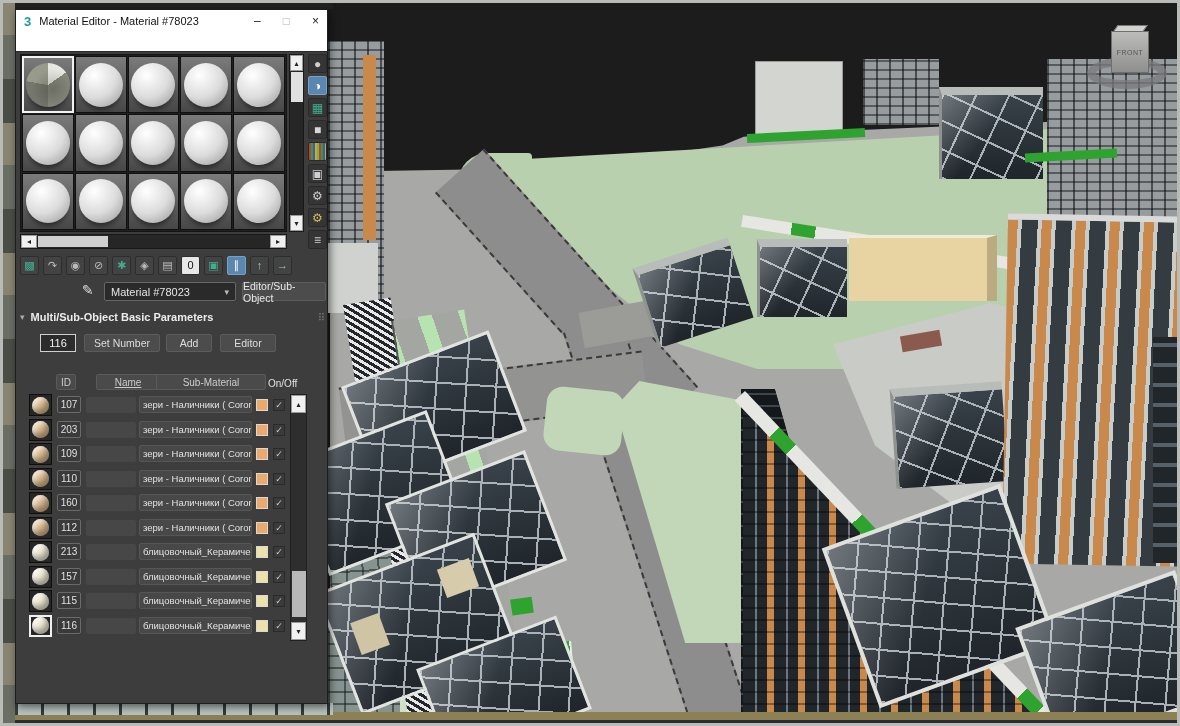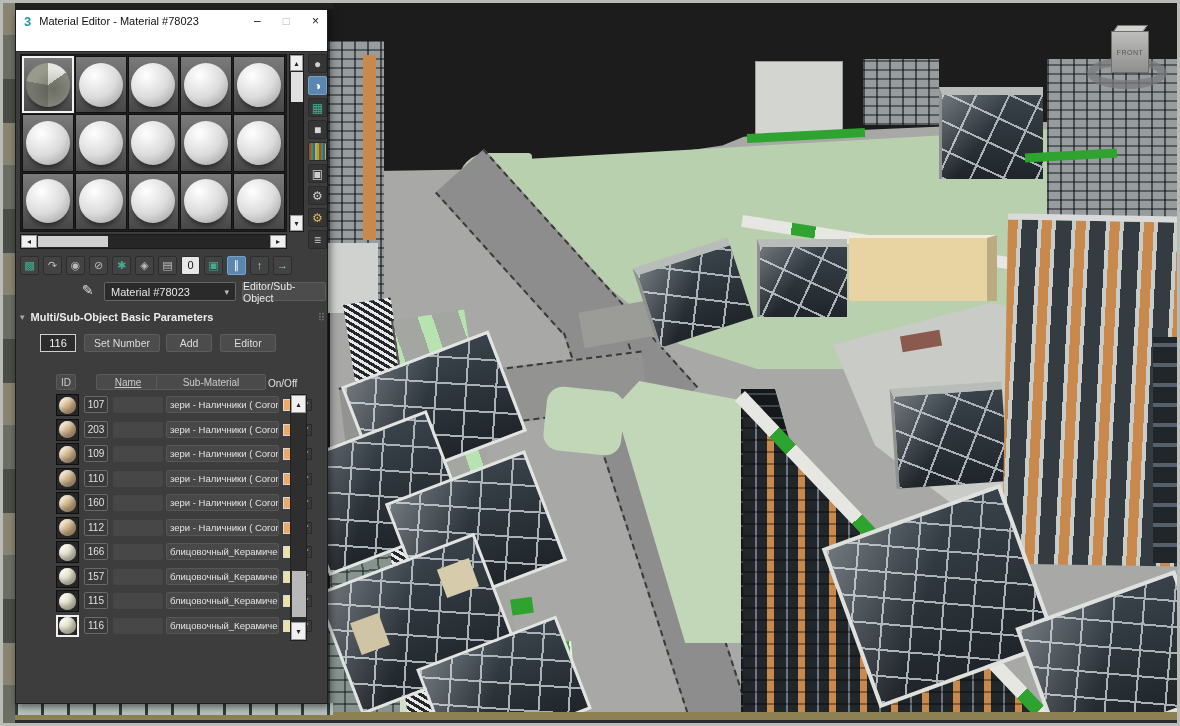--- a/index.html
+++ b/index.html
@@ -126,21 +126,21 @@
   .btn-add{left:150px;width:46px;}
   .btn-del{left:204px;width:56px;}
   .thead{position:absolute;left:0;top:364px;width:313px;height:18px;}
   .hbtn{position:absolute;top:0;height:16px;background:#4a4a4a;border:1px solid #5a5a5a;border-radius:2px;
     color:#ccc;font-size:10px;display:flex;align-items:center;justify-content:center;}
   .h-id{left:40px;width:20px;}
   .h-name{left:80px;width:64px;text-decoration:underline;}
   .h-sub{left:140px;width:110px;}
   .h-onoff{position:absolute;left:252px;top:4px;font-size:10px;color:#e0e0e0;}
   .rows{position:absolute;left:0;top:384px;width:313px;}
-  .mrow{position:relative;width:313px;height:22px;margin-bottom:2.5px;margin-left:27px;}
+  .mrow{position:relative;width:313px;height:22px;margin-bottom:2.5px;}
   .r-prev{position:absolute;left:13px;top:0;width:23px;height:22px;background:#262626;border:1px solid #0f0f0f;
     display:flex;align-items:center;justify-content:center;}
   .mrow.selected .r-prev{border:2px solid #f0f0f0;}
   .r-ball{width:17px;height:17px;border-radius:50%;
     box-shadow:inset -3px -4px 5px rgba(0,0,0,.35),inset 3px 3px 4px rgba(255,255,255,.65);}
   .r-id{position:absolute;left:41px;top:2px;width:24px;height:17px;background:#3a3a3a;border:1px solid #6a6a6a;
     border-radius:2px;color:#e0e0e0;font-size:10px;display:flex;align-items:center;justify-content:center;}
   .r-name{position:absolute;left:70px;top:3px;width:50px;height:16px;background:#474747;border-radius:2px;}
   .r-sub{position:absolute;left:123px;top:2px;width:113px;height:17px;background:#484848;border:1px solid #565656;
     border-radius:2px;color:#e2e2e2;font-size:9.5px;line-height:15px;padding:0 3px;white-space:nowrap;overflow:hidden;}
@@ -462,21 +462,21 @@
           <div class="r-id">112</div>
           <div class="r-name"></div>
           <div class="r-sub">зери - Наличники  ( Coron</div>
           <div class="r-swatch" style="background: rgb(235, 169, 107);"></div>
           <div class="r-check">✓</div>
         </div>
         <div class="mrow">
           <div class="r-prev">
             <span class="r-ball" style="background: rgb(236, 231, 208);"></span>
           </div>
-          <div class="r-id">166</div>
+          <div class="r-id">213</div>
           <div class="r-name"></div>
           <div class="r-sub">блицовочный_Керамичес</div>
           <div class="r-swatch" style="background: rgb(236, 226, 168);"></div>
           <div class="r-check">✓</div>
         </div>
         <div class="mrow">
           <div class="r-prev">
             <span class="r-ball" style="background: rgb(236, 231, 208);"></span>
           </div>
           <div class="r-id">157</div>

